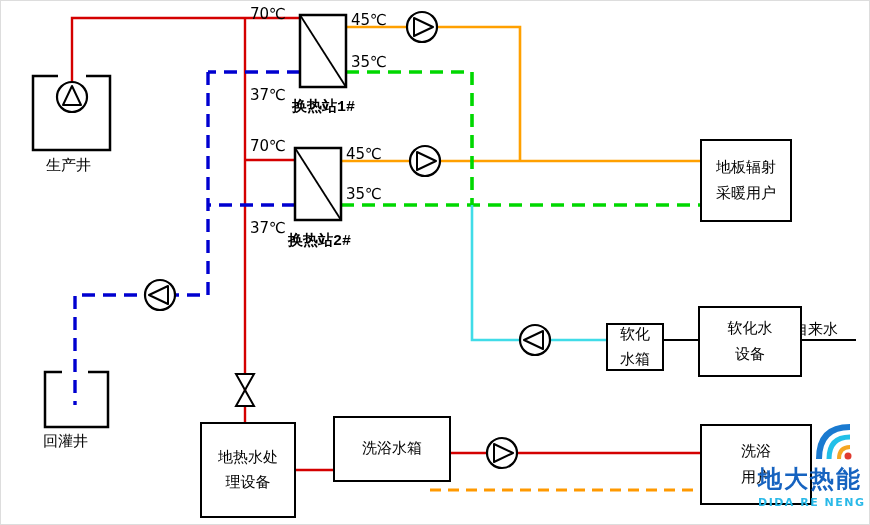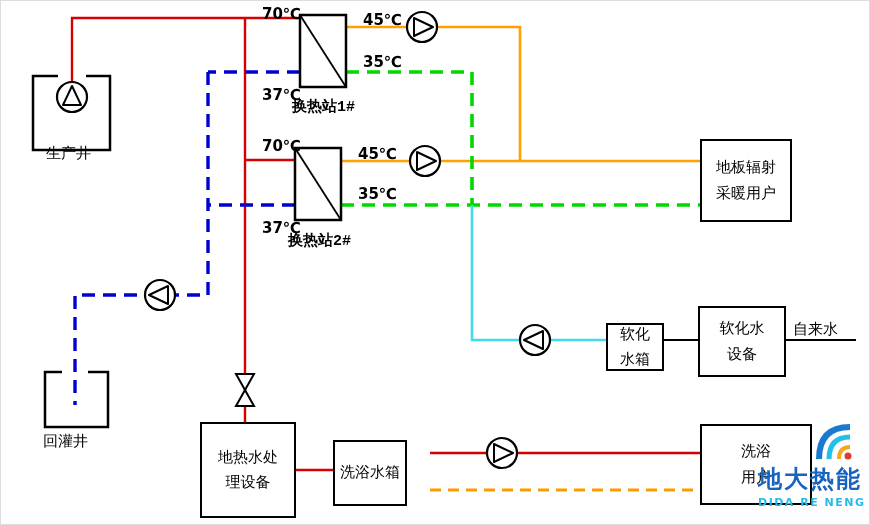--- a/index.html
+++ b/index.html
@@ -16,21 +16,21 @@
   .odash{stroke:var(--bath-return,#ff9900);stroke-width:3;stroke-dasharray:11 7;}
 
   .well polyline{fill:none;stroke:#000;stroke-width:2.5;}
   .hx rect{fill:#fff;stroke:#000;stroke-width:2.5;}
   .hx line{stroke:#000;stroke-width:1.8;}
   .pump circle{fill:#fff;stroke:#000;stroke-width:2.2;}
   .pump path{fill:#fff;stroke:#000;stroke-width:2;stroke-linejoin:round;}
   .valve path{fill:#fff;stroke:#000;stroke-width:2;}
 
   .lbl{position:absolute;font-size:15px;color:#000;white-space:nowrap;}
-  .temp{font-weight:bold;margin-left:12px;}
+  .temp{font-weight:normal;}
   .hx-name{font-weight:bold;font-family:Liberation Mono, monospace;}
 
   .eq{position:absolute;border:2px solid #000;background:#fff;display:flex;align-items:center;justify-content:center;
       text-align:center;font-size:15px;color:#000;box-sizing:border-box;}
   .eq-label{white-space:pre-line;line-height:1.7;}
 
   .logo{position:absolute;left:750px;top:421px;width:118px;margin-left:8px;}
   .logo-icon-wrap{text-align:right;padding-right:20px;height:42px;}
   .logo-cn{font-size:24px;font-weight:bold;color:var(--logo-blue,#1663c0);letter-spacing:2px;white-space:nowrap;}
   .logo-en{font-size:11px;font-weight:bold;color:var(--logo-cyan,#29b9e8);letter-spacing:1.5px;margin-top:1px;}
@@ -116,42 +116,42 @@
   <div class="lbl temp" style="left:351px;top:53px">35℃</div>
   <div class="lbl temp" style="left:250px;top:86px">37℃</div>
   <div class="lbl hx-name" style="left:292px;top:97px">换热站1#</div>
 
   <div class="lbl temp" style="left:250px;top:137px">70℃</div>
   <div class="lbl temp" style="left:346px;top:145px">45℃</div>
   <div class="lbl temp" style="left:346px;top:185px">35℃</div>
   <div class="lbl temp" style="left:250px;top:219px">37℃</div>
   <div class="lbl hx-name" style="left:288px;top:231px">换热站2#</div>
 
-  <div class="lbl" style="left:46px;top:144px">生产井</div>
+  <div class="lbl" style="left:46px;top:156px">生产井</div>
   <div class="lbl" style="left:43px;top:432px">回灌井</div>
 
   <div class="lbl" style="left:793px;top:320px">自来水</div>
 
   <div class="eq" style="left:700px;top:139px;width:92px;height:83px">
     <span class="eq-label">地板辐射
 采暖用户</span>
   </div>
   <div class="eq" style="left:606px;top:323px;width:58px;height:48px">
     <span class="eq-label">软化
 水箱</span>
   </div>
-  <div class="eq" style="left:698px;top:306px;width:88px;height:71px">
+  <div class="eq" style="left:698px;top:306px;width:104px;height:71px">
     <span class="eq-label">软化水
 设备</span>
   </div>
   <div class="eq" style="left:200px;top:422px;width:96px;height:96px">
     <span class="eq-label">地热水处
 理设备</span>
   </div>
-  <div class="eq" style="left:333px;top:440px;width:74px;height:66px">
+  <div class="eq" style="left:333px;top:416px;width:118px;height:66px">
     <span class="eq-label">洗浴水箱</span>
   </div>
   <div class="eq" style="left:700px;top:424px;width:112px;height:81px">
     <span class="eq-label">洗浴
 用户</span>
   </div>
 
   <div class="logo">
     <div class="logo-icon-wrap">
       <svg width="42" height="42" viewBox="0 0 42 42">

